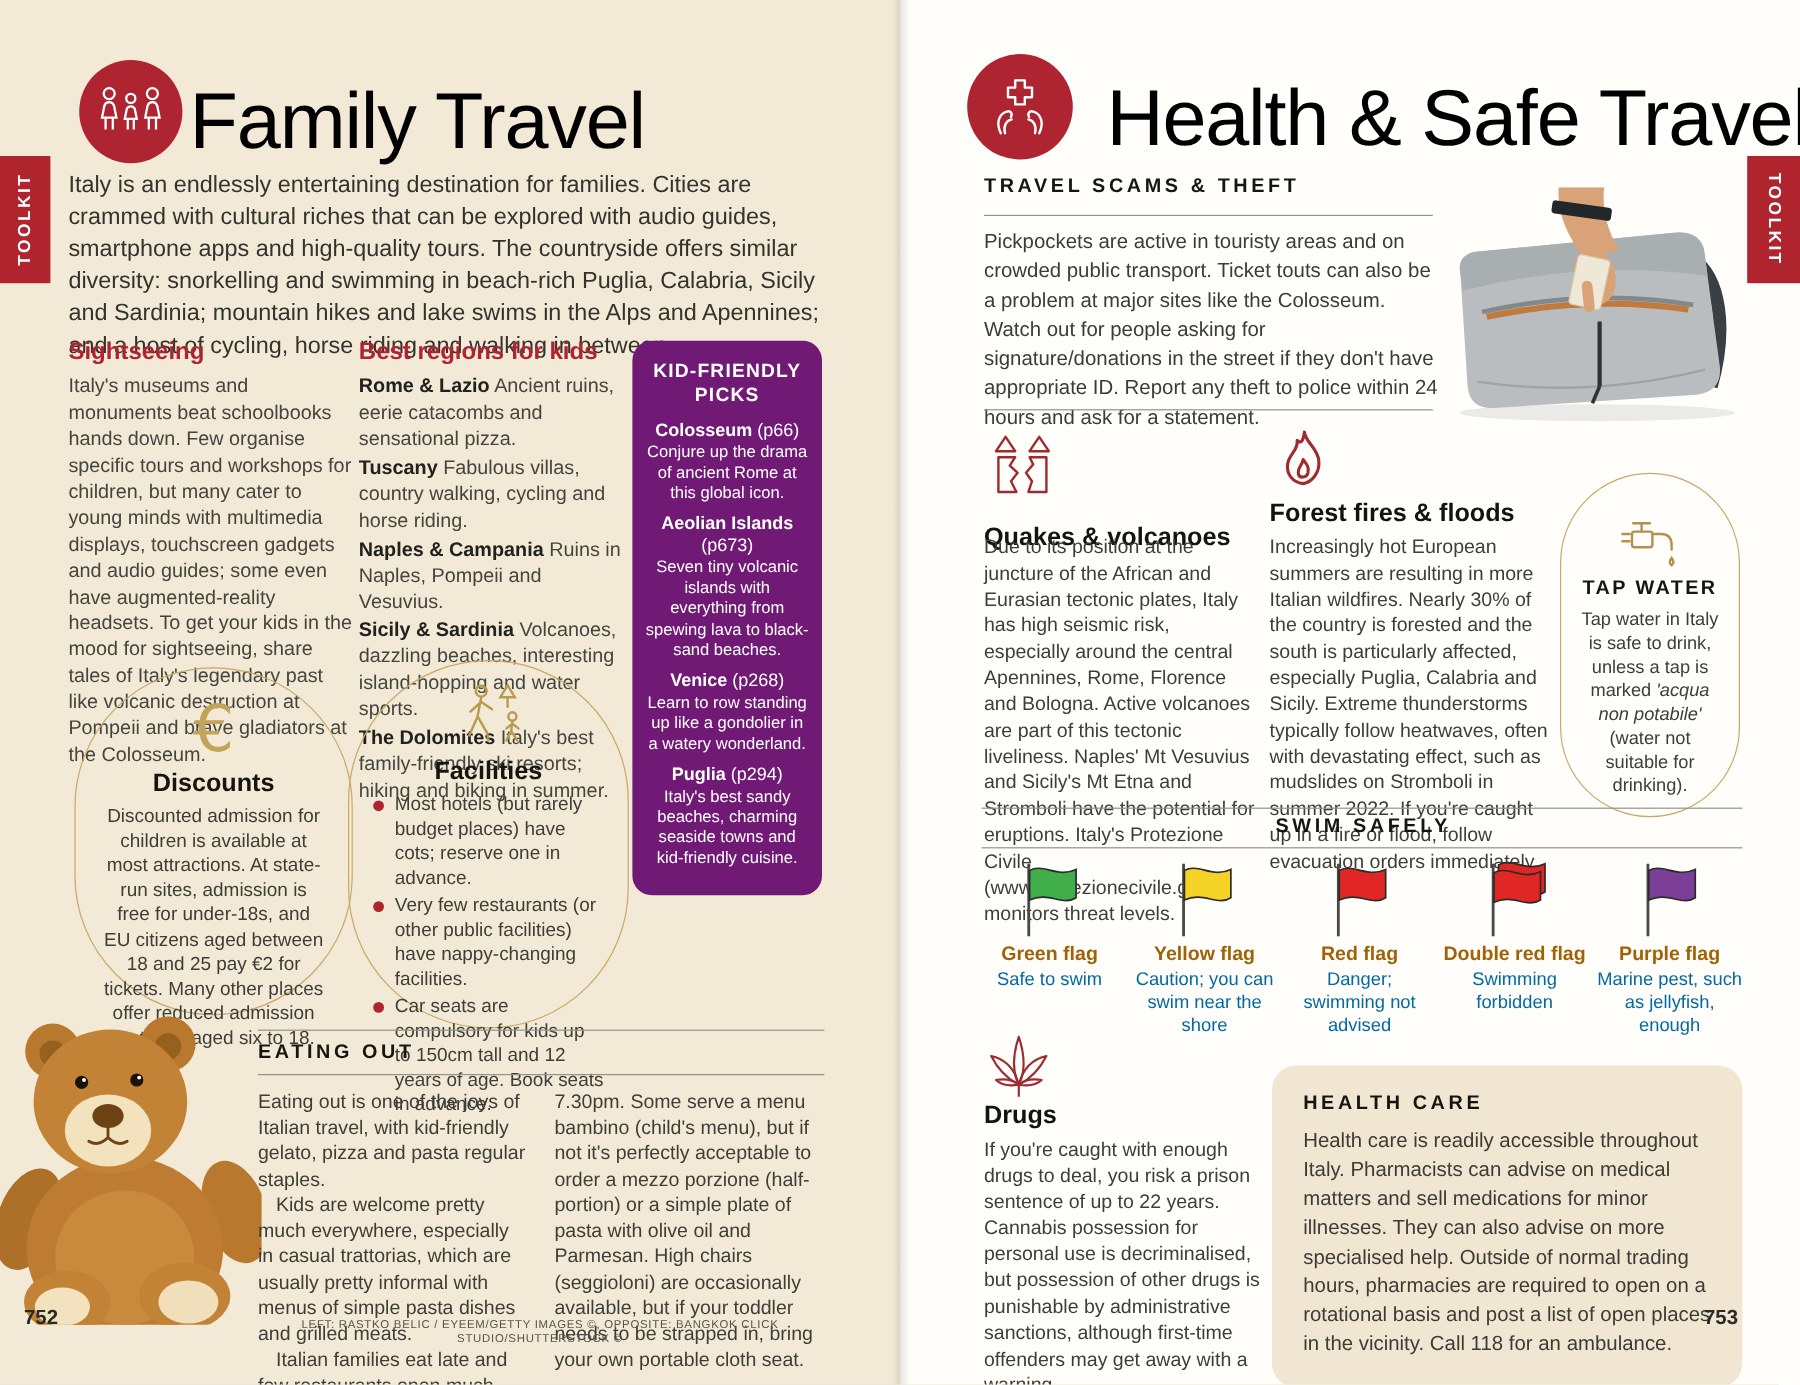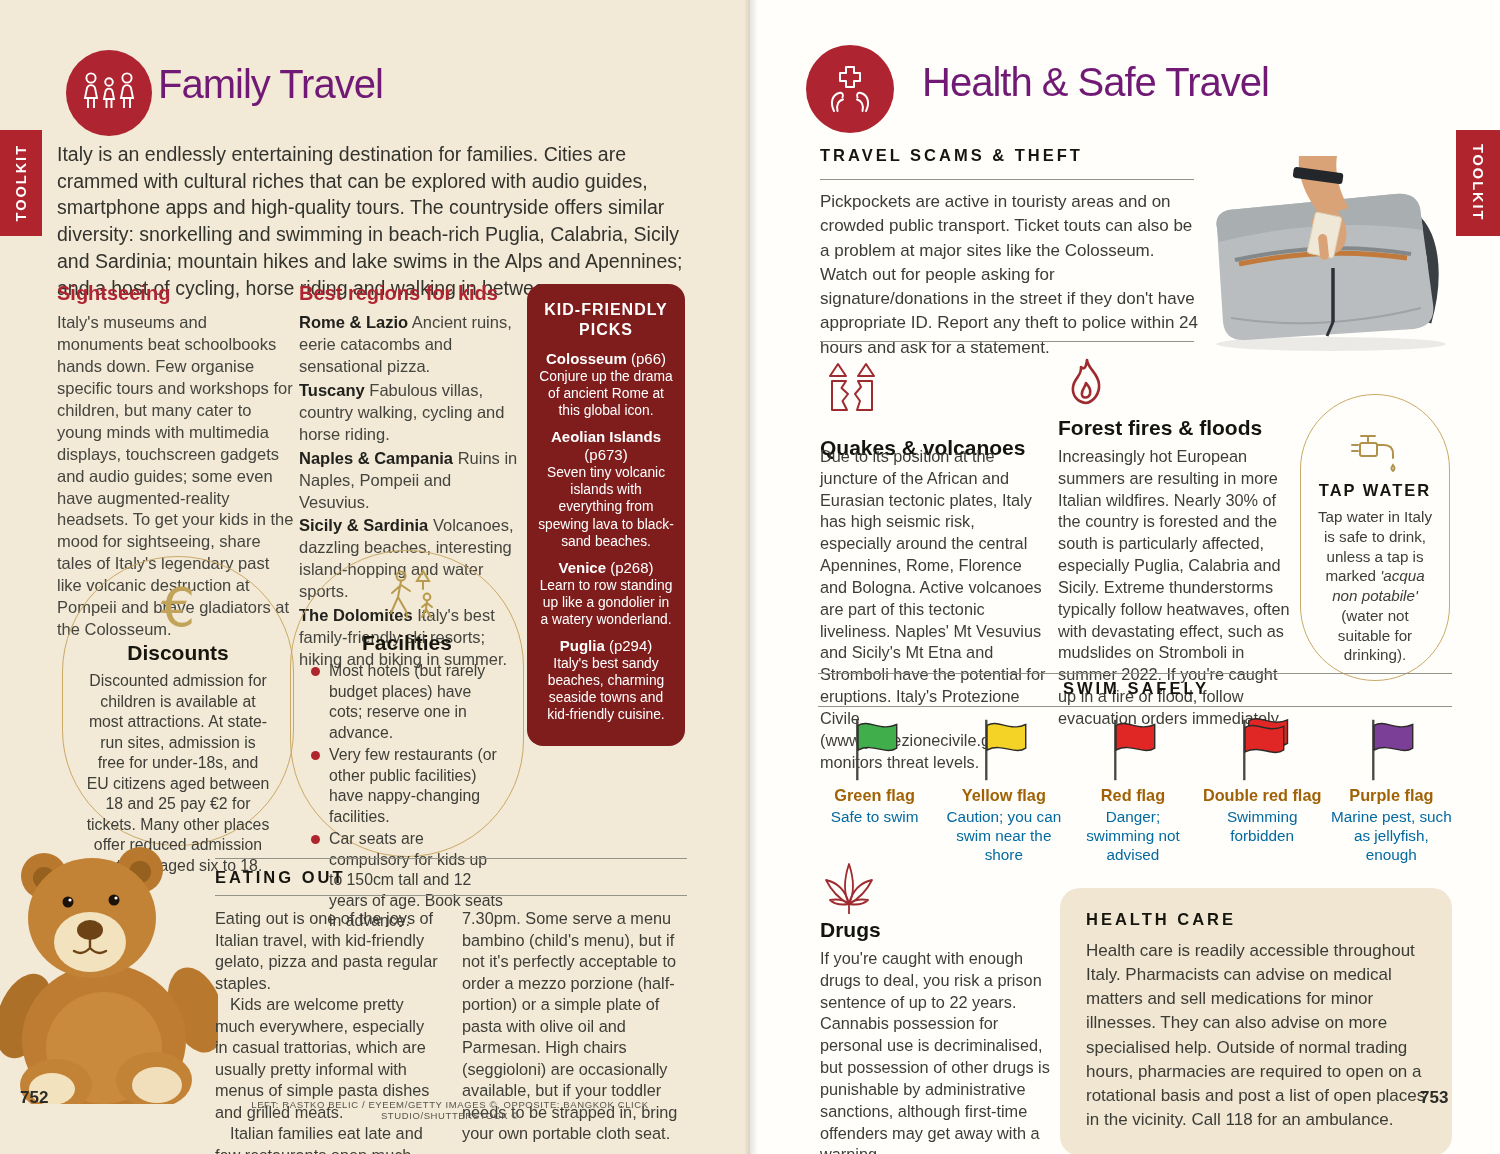--- a/index.html
+++ b/index.html
@@ -12,35 +12,35 @@
 
   
   .tab { position:absolute; background:#b0242e; color:#fff; display:flex; align-items:center; justify-content:center; }
   .tab-left  { left:0; top:130px; width:42px; height:106px; }
   .tab-right { left:1456px; top:130px; width:44px; height:106px; }
   .tab span { font-size:14.5px; font-weight:bold; letter-spacing:2px; writing-mode:vertical-rl; }
   .tab-left span { transform:rotate(180deg); }
 
   
   .hdr-circle { position:absolute; border-radius:50%; background:#ae2431; display:flex; align-items:center; justify-content:center; }
-  .page-title { position:absolute; color:#701a75; font-size:40px; letter-spacing:-1px; white-space:nowrap; }
+  .page-title { position:absolute; color:#000000; font-size:66px; letter-spacing:-1px; white-space:nowrap; }
 
   .body-txt { color:#45453f; font-size:16.5px; line-height:1.33; }
   .red-head { color:#ae2431; font-size:20px; font-weight:bold; margin-bottom:7px; }
   .caps-head { color:#16160f; font-size:16.5px; font-weight:bold; letter-spacing:3px; }
   .hairline { position:absolute; height:1px; background:#93938a; }
 
   
   .lp-intro { position:absolute; left:57px; top:141px; width:648px; font-size:19.5px; line-height:1.37; color:#33332e; }
   .col-sight { position:absolute; left:57px; top:282px; width:238px; }
   .col-regions { position:absolute; left:299px; top:282px; width:224px; }
   .col-regions p { margin-bottom:2px; }
   .col-regions b { color:#21211d; }
 
-  .kid-box { position:absolute; left:527px; top:284px; width:158px; background:#7f1d1d; border-radius:16px;
+  .kid-box { position:absolute; left:527px; top:284px; width:158px; background:#701a75; border-radius:16px;
              color:#fff; text-align:center; padding:16px 10px 14px; }
   .kid-box .kb-head { font-size:16px; font-weight:bold; letter-spacing:1px; line-height:1.25; margin-bottom:10px; }
   .kid-box .pick { margin-bottom:9px; }
   .kid-box .pick-name { font-size:15px; line-height:1.2; }
   .kid-box .pick-txt { font-size:13.8px; line-height:1.24; }
 
   .oval { position:absolute; border:1.5px solid #c9a967; text-align:center; }
   .oval-discounts { left:62px; top:556px; width:232px; height:290px; border-radius:120px; padding:24px 22px 0; }
   .oval-facilities { left:290px; top:550px; width:234px; height:307px; border-radius:120px; padding:16px 20px 0; }
   .euro-glyph { font-family:"DejaVu Sans",sans-serif; font-size:54px; line-height:1; color:#c2a35a; }

